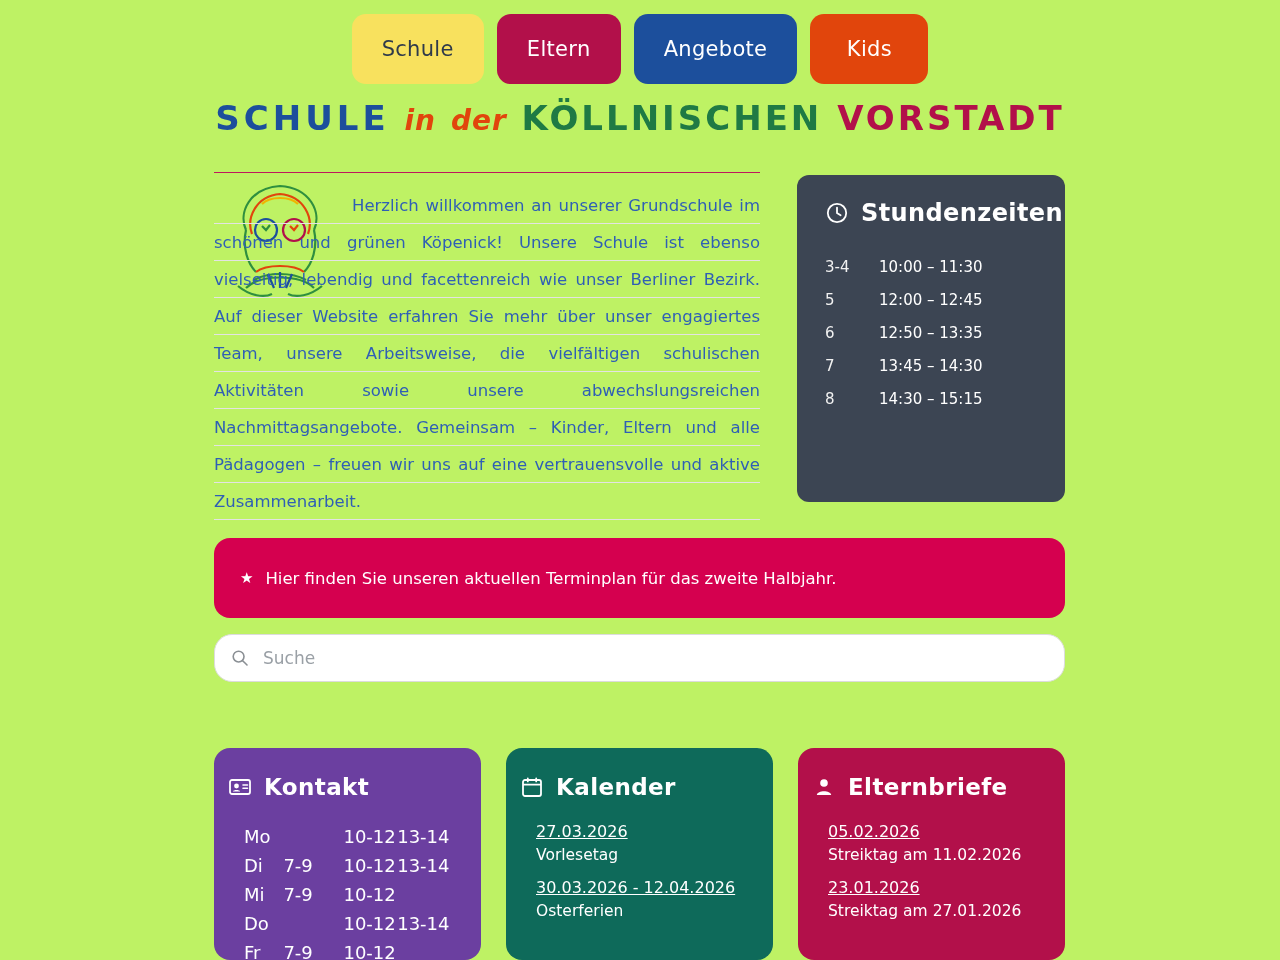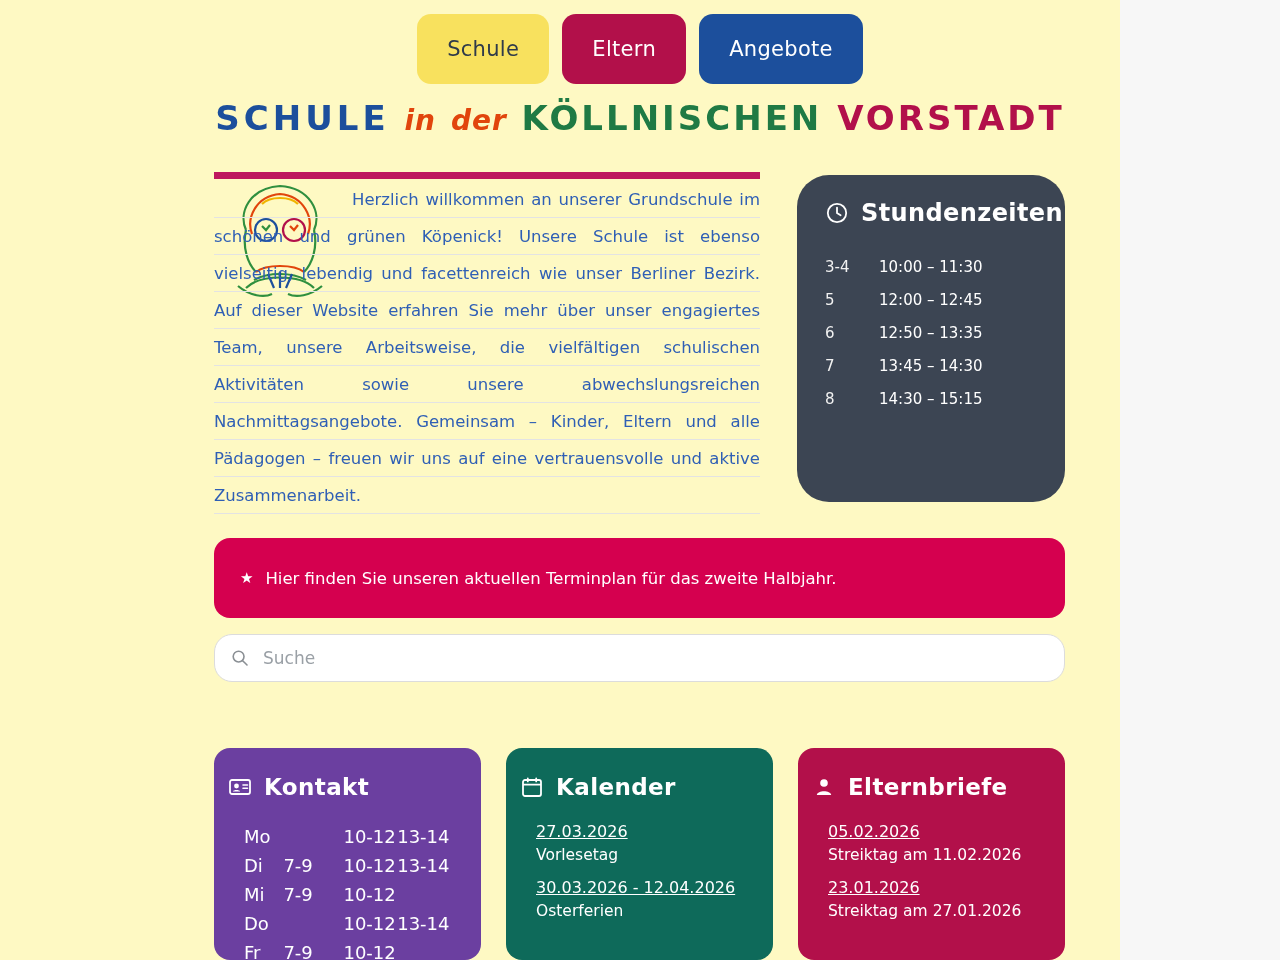--- a/index.html
+++ b/index.html
@@ -5,22 +5,22 @@
   * { box-sizing: border-box; }
   html, body {
     margin: 0; padding: 0;
     width: 1280px; height: 960px;
     background: #f7f7f7;
     font-family: "DejaVu Sans", sans-serif;
     overflow: hidden;
   }
   .page {
     position: relative;
-    width: 1120px; height: 960px;
-    background: #fef9c3;
+    width: 1280px; height: 960px;
+    background: #bef264;
   }
 
   
   .nav {
     position: absolute;
     top: 14px; left: 0; width: 1280px;
     display: flex;
     justify-content: center;
     gap: 13px;
   }
@@ -57,22 +57,22 @@
   .t-in      { color: #e1450c; font-style: italic; font-size: 28px; }
   .t-der     { color: #e1450c; font-style: italic; font-size: 28px; }
   .t-koelln  { color: #1f7a44; letter-spacing: 3px; }
   .t-vor     { color: #b2104a; letter-spacing: 3px; }
 
   
   .intro {
     position: absolute;
     left: 214px; top: 172px;
     width: 546px;
-    border-top: 7px solid #be185d;
-    padding-top: 2px;
+    border-top: 1px solid #be185d;
+    padding-top: 14px;
   }
   .intro-text {
     color: #2f5fb5;
     font-size: 16.5px;
     line-height: 37px;
     text-align: justify;
     background-image: repeating-linear-gradient(
       to bottom,
       transparent 0px, transparent 36px,
       #e3e3e3 36px, #e3e3e3 37px);
@@ -84,21 +84,21 @@
     width: 128px; height: 140px;
     pointer-events: none;
   }
 
   
   .hours {
     position: absolute;
     left: 797px; top: 175px;
     width: 268px; height: 327px;
     background: #3c4553;
-    border-radius: 32px;
+    border-radius: 12px;
     color: #ffffff;
     padding: 24px 0 0 0;
   }
   .hours-head {
     display: flex;
     align-items: center;
     gap: 12px;
     padding-left: 28px;
     font-size: 24px;
     font-weight: bold;
@@ -212,20 +212,23 @@
 
   <div class="nav">
     <div class="nav-btn schule">
       <span>Schule</span>
     </div>
     <div class="nav-btn eltern">
       <span>Eltern</span>
     </div>
     <div class="nav-btn angebote">
       <span>Angebote</span>
+    </div>
+    <div class="nav-btn kids">
+      <span>Kids</span>
     </div>
   </div>
 
   <div class="site-title">
     <span class="t-schule">SCHULE</span>
     <span class="t-in">in</span>
     <span class="t-der">der</span>
     <span class="t-koelln">KÖLLNISCHEN</span>
     <span class="t-vor">VORSTADT</span>
   </div>

